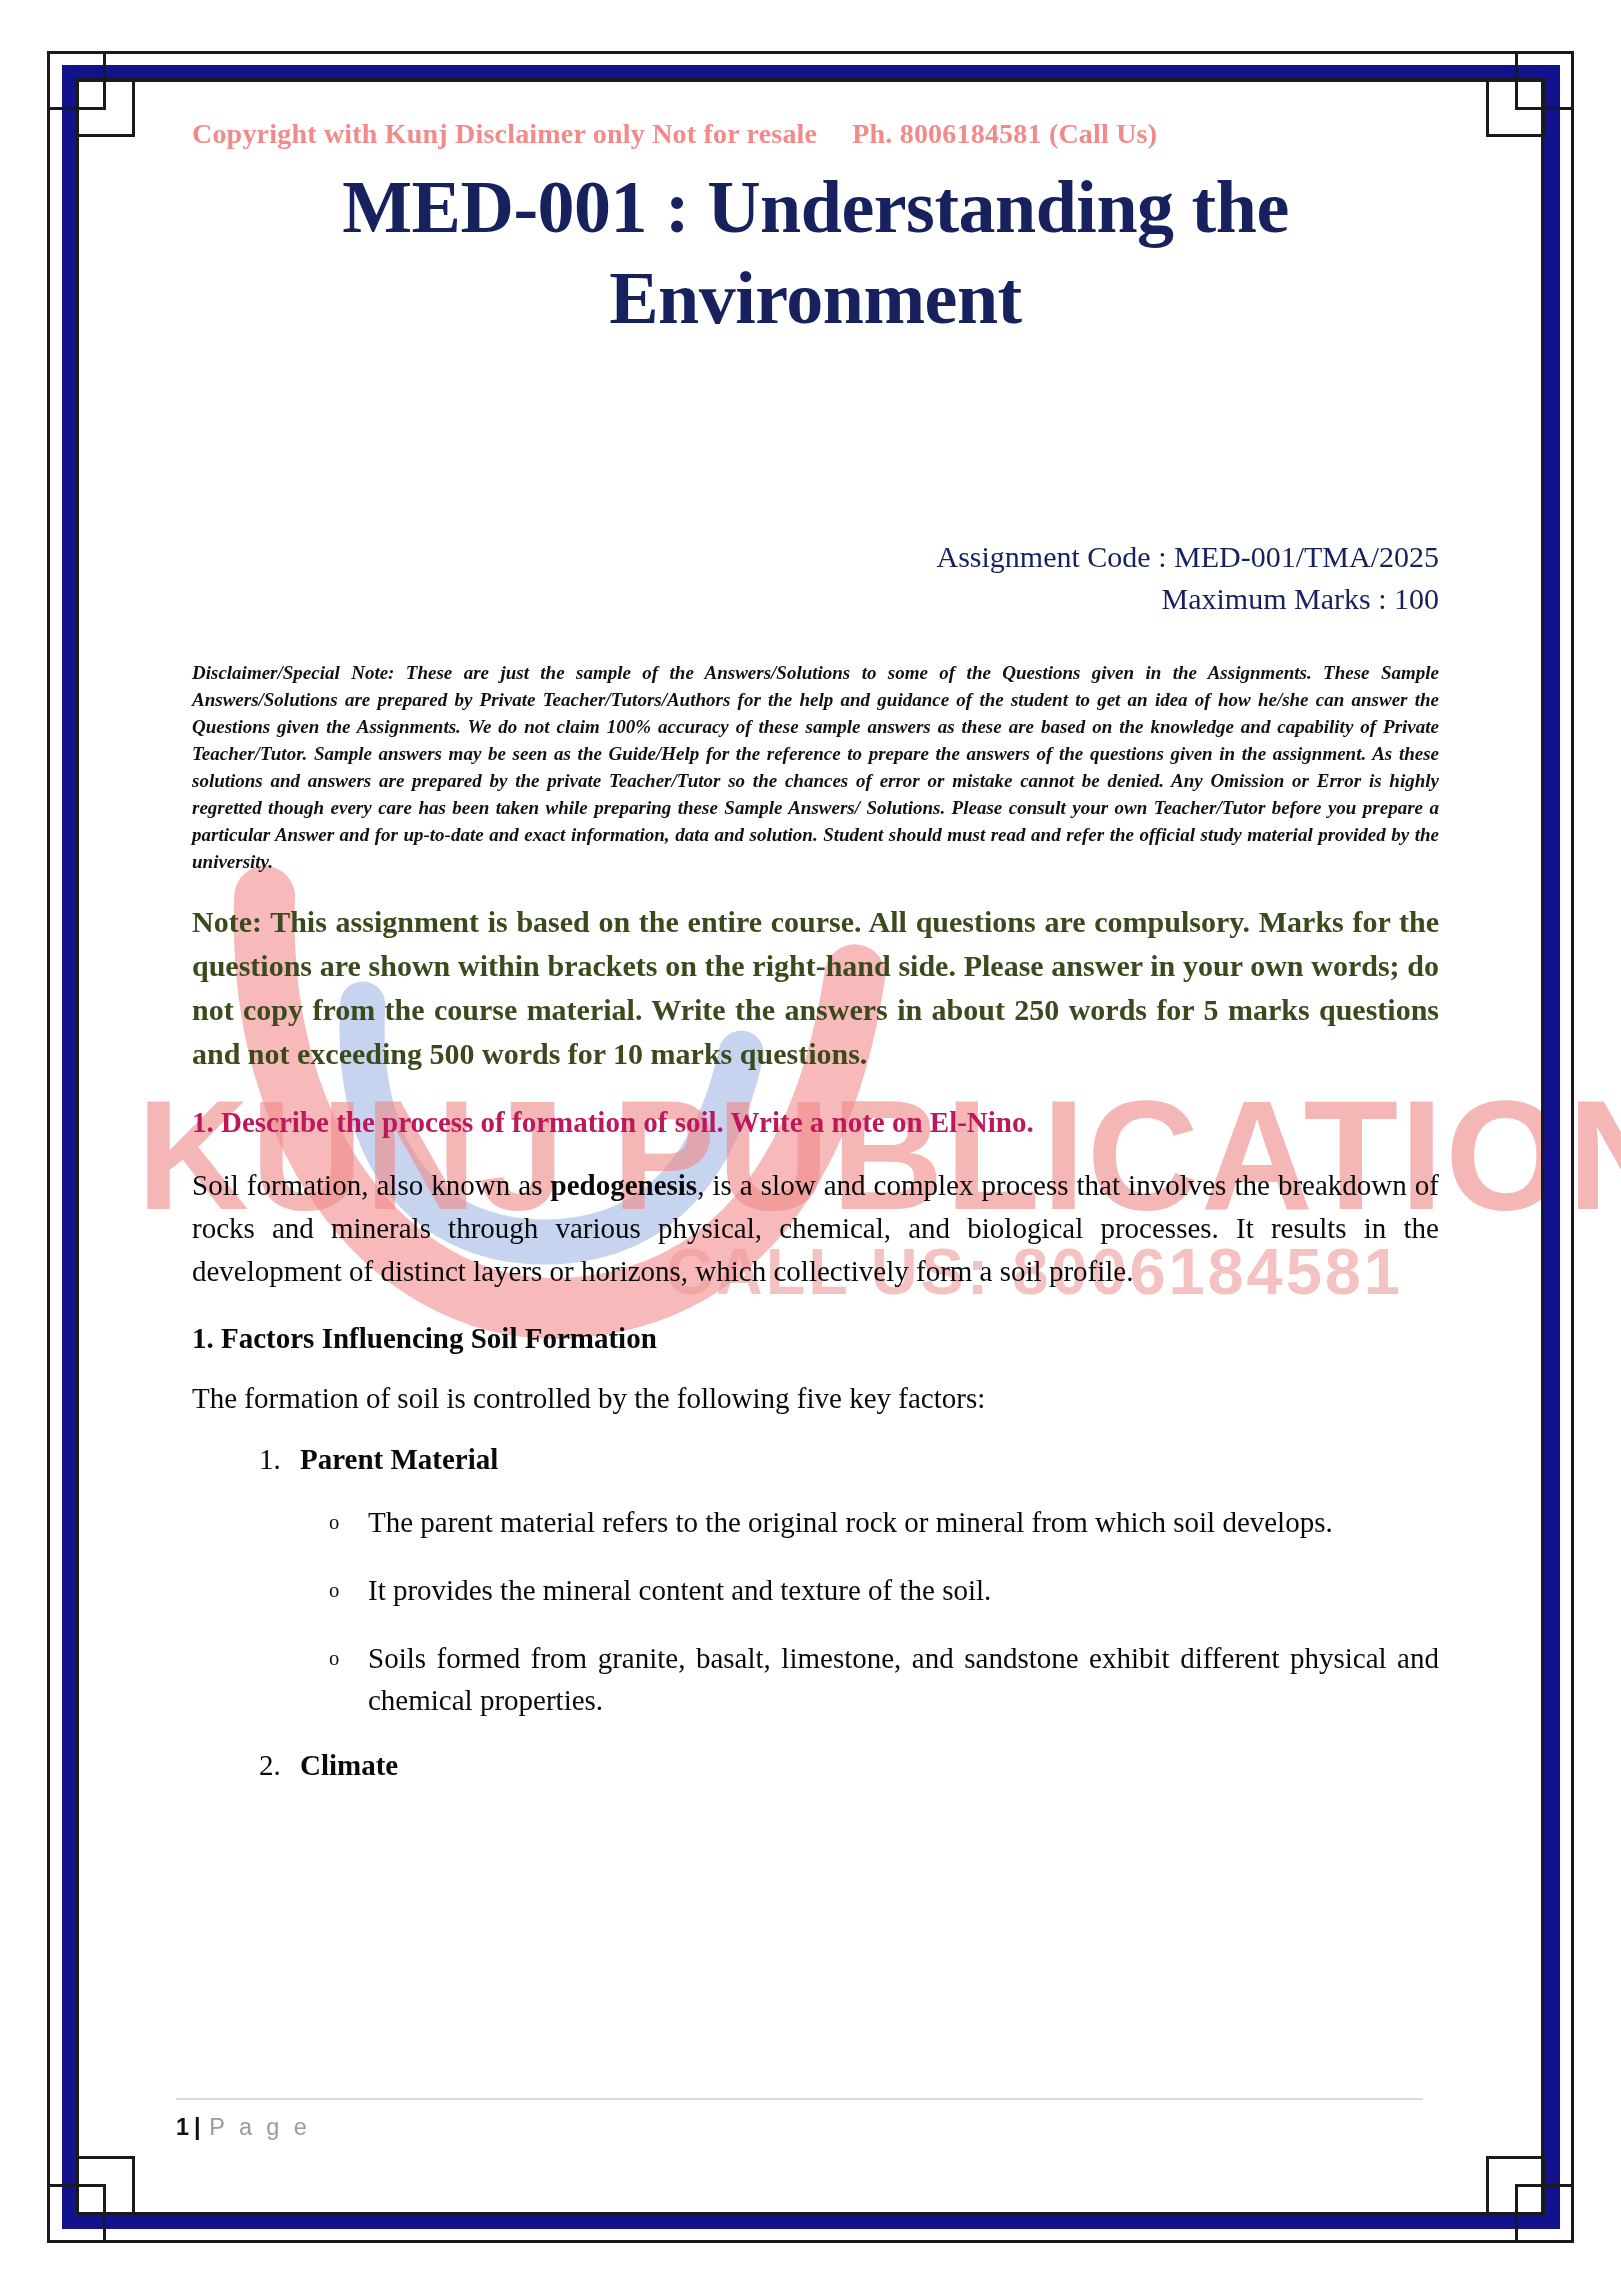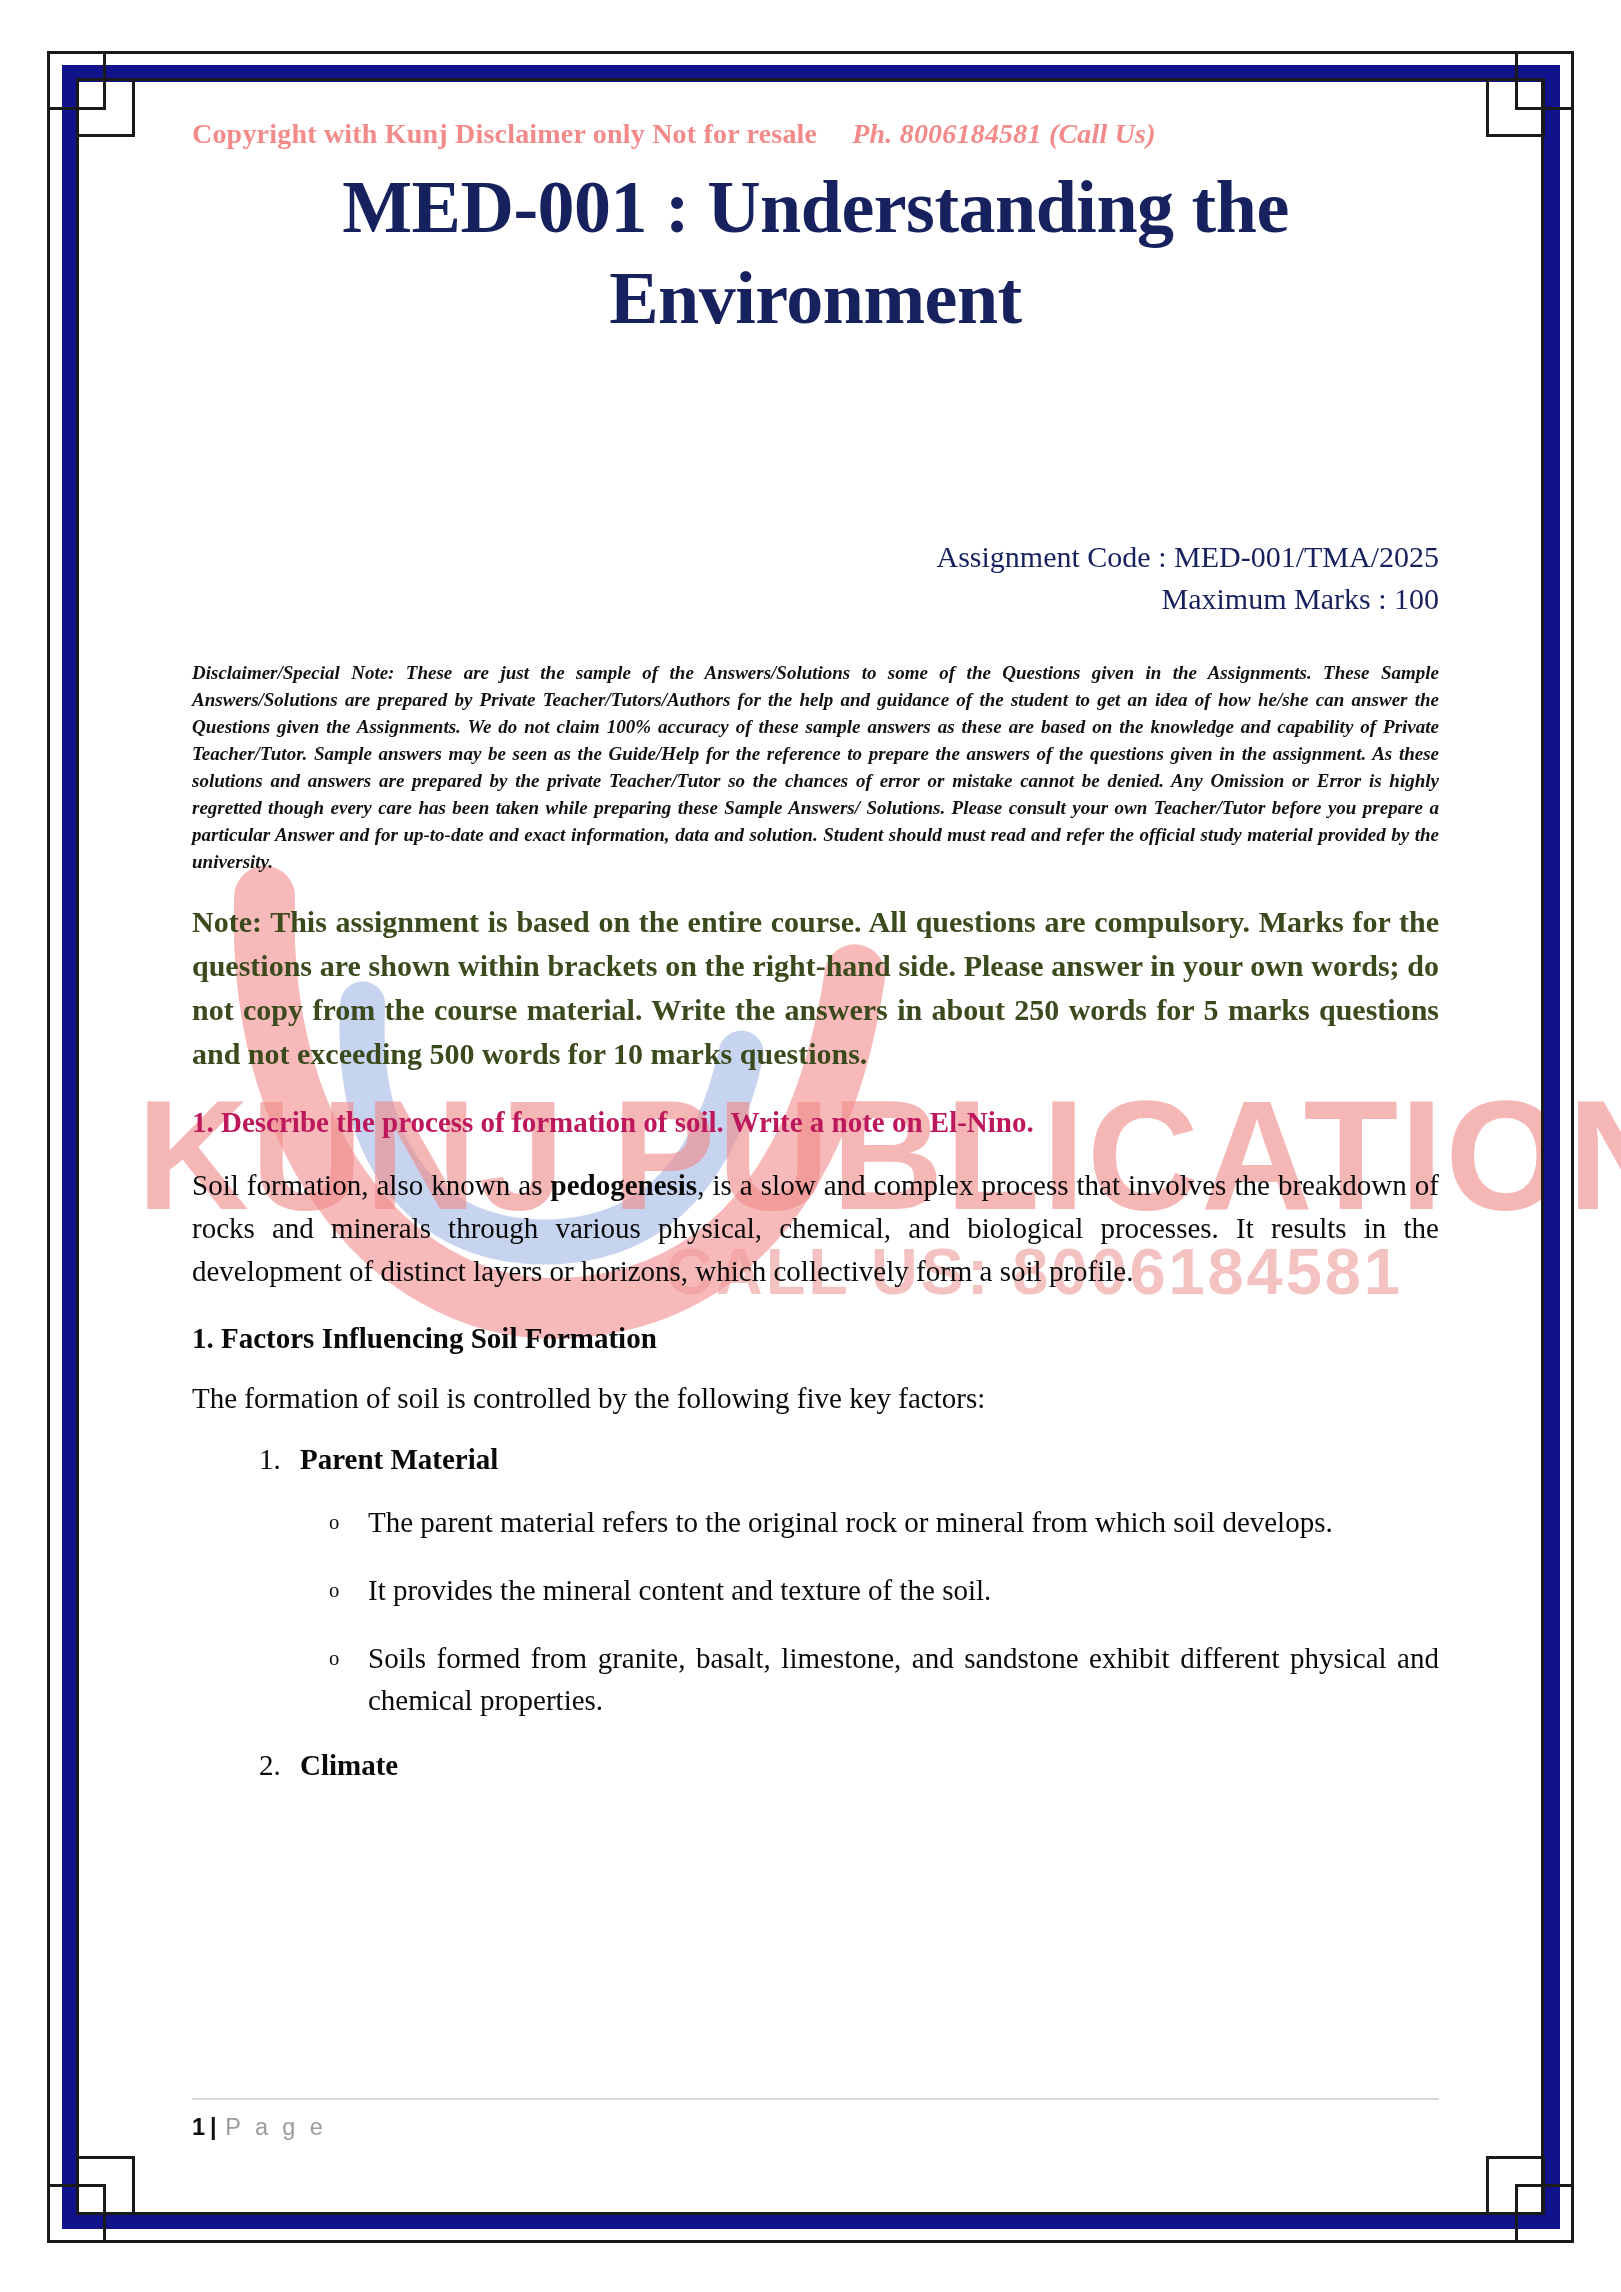--- a/index.html
+++ b/index.html
@@ -125,21 +125,21 @@
 
   .copyright-line {
     font-family:"Liberation Serif", serif;
     font-weight:bold;
     font-size:28px;
     color:#f28a8a;
     letter-spacing:0.2px;
     white-space:nowrap;
     margin-bottom:11.8px;
   }
-  .copyright-line .ph { padding-left:35px;font-style:italic; }
+  .copyright-line .ph { padding-left:35px; }
 
   .doc-title {
     font-family:"Liberation Serif", serif;
     font-weight:bold;
     font-size:74px;
     line-height:1.23;
     color:#16215e;
     text-align:center;
     letter-spacing:-0.5px;
     padding:0 39px;
@@ -249,21 +249,21 @@
     line-height:1.46;
     color:#0a0a0a;
     text-align:justify;
     flex:1;
   }
   .bullet-text.nojust { text-align:left; }
 
   
   .footer {
     position:absolute;
-    left:192px;
+    left:176px;
     top:2098px;
     width:1247px;
     z-index:3;
   }
   .footer-rule {
     border-top:2px solid #d9d9d9;
     width:100%;
     margin-bottom:13.7px;
   }
   .footer-text {

